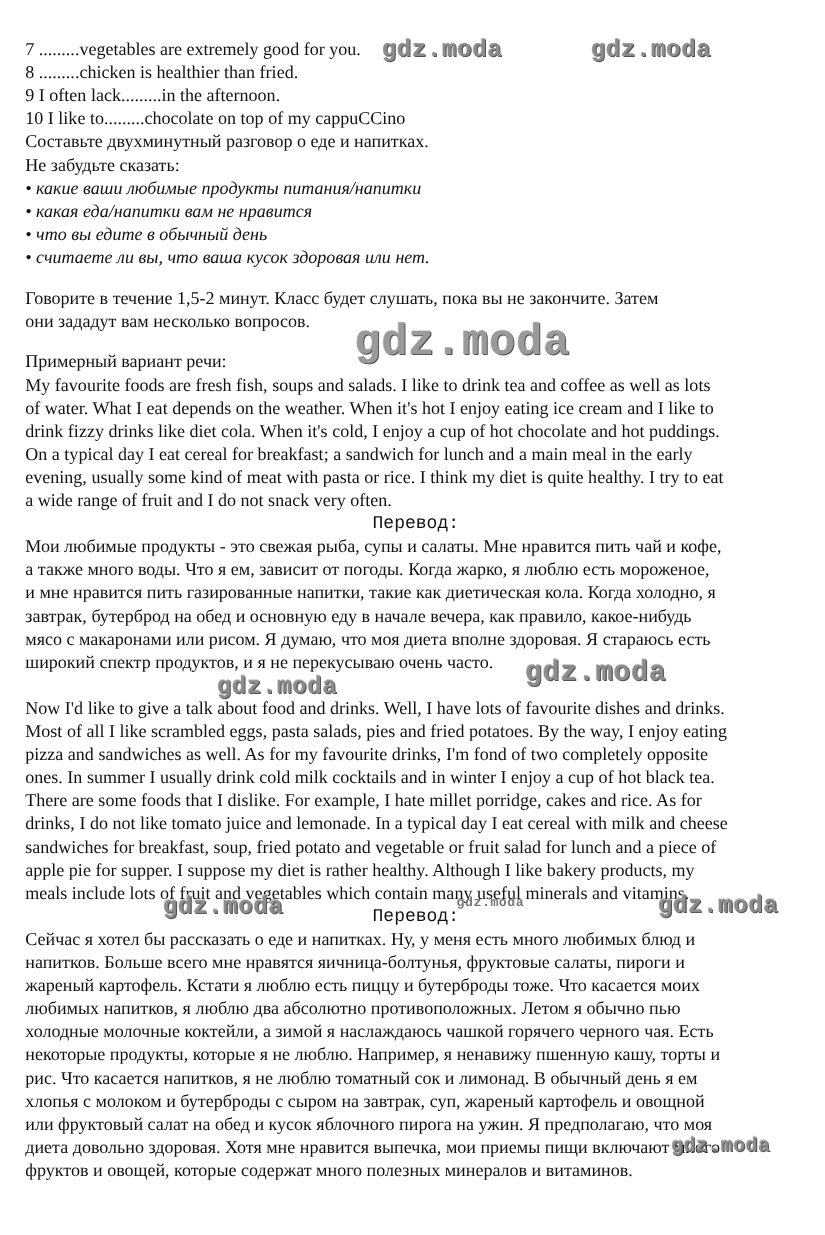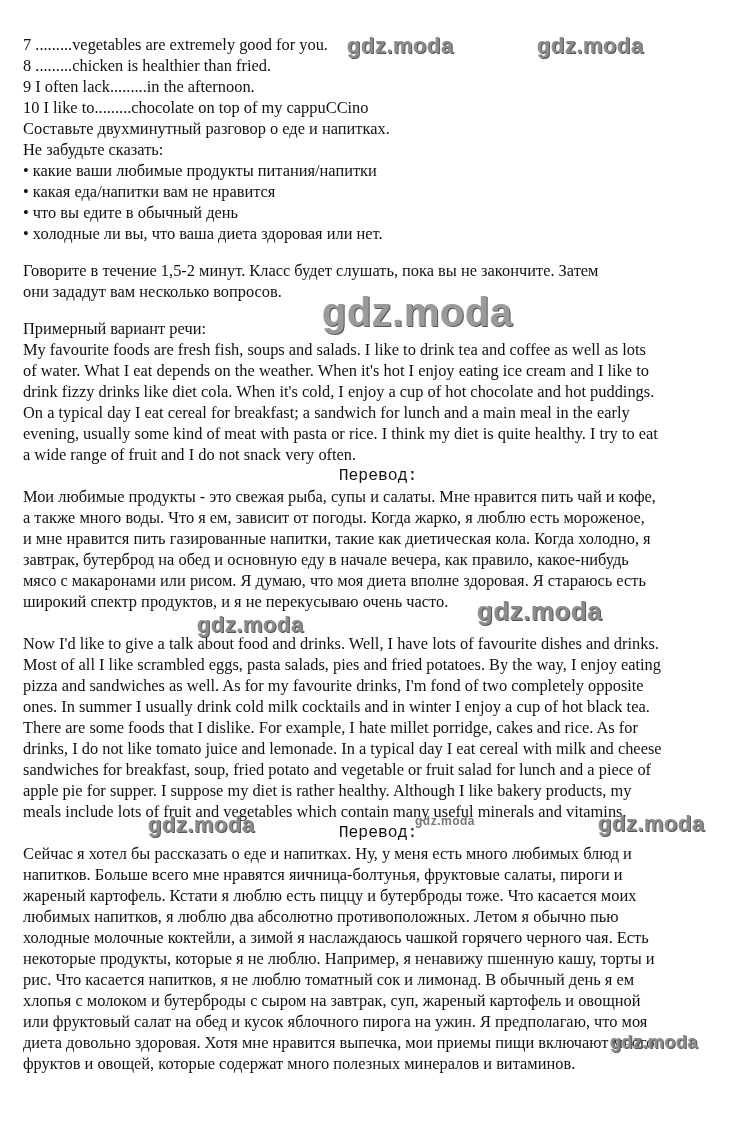--- a/index.html
+++ b/index.html
@@ -1,24 +1,24 @@
 <!DOCTYPE html>
 <html><head>
 <meta charset="utf-8">
 <style>
   html, body { margin: 0; padding: 0; background: #ffffff; }
   body { width: 750px; height: 1123px; position: relative; overflow: hidden;
          font-family: "Liberation Serif", "DejaVu Serif", serif; color: #111; }
   .page { position: absolute; left: 23px; top: 34px; width: 710px; font-size: 16.4px; line-height: 21px; }
   .line { white-space: nowrap; }
   .bold { font-weight: normal; }
-  .bullet { white-space: nowrap; }
+  .bullet { white-space: nowrap; font-style: italic; }
   .center { text-align: center; font-family: Liberation Mono, monospace; }
   .gap-16 { height: 16px; }
-  .wm { position: absolute; font-family: Liberation Sans, sans-serif; font-weight: bold;
+  .wm { position: absolute; font-family: Liberation Mono, monospace; font-weight: bold;
         color: #8c8c8c; letter-spacing: 0.5px; white-space: nowrap;
         text-shadow: 1px 1px 0 #555, -0.5px -0.5px 0 #ccc; }
   .wm-lg { font-size: 40px; color: #9a9a9a; }
   .wm-md { font-size: 22px; }
   .wm-sm { font-size: 12px; text-shadow: none; color: #777; }
 </style>
 </head>
 <body>
 
 <div class="page">
@@ -28,21 +28,21 @@
     <div class="line">9 I often lack.........in the afternoon.</div>
     <div class="line">10 I like to.........chocolate on top of my cappuCCino</div>
   </div>
 
   <div class="line bold">Составьте двухминутный разговор о еде и напитках.</div>
   <div class="line bold">Не забудьте сказать:</div>
   <div>
     <div class="bullet">• какие ваши любимые продукты питания/напитки</div>
     <div class="bullet">• какая еда/напитки вам не нравится</div>
     <div class="bullet">• что вы едите в обычный день</div>
-    <div class="bullet">• холодные ли вы, что ваша диета здоровая или нет.</div>
+    <div class="bullet">• считаете ли вы, что ваша кусок здоровая или нет.</div>
   </div>
 
   <div class="gap-16"></div>
   <div class="line bold">Говорите в течение 1,5-2 минут. Класс будет слушать, пока вы не закончите. Затем</div>
   <div class="line bold">они зададут вам несколько вопросов.</div>
   <div class="gap-16"></div>
 
   <div class="line">Примерный вариант речи:</div>
 
   <div>

